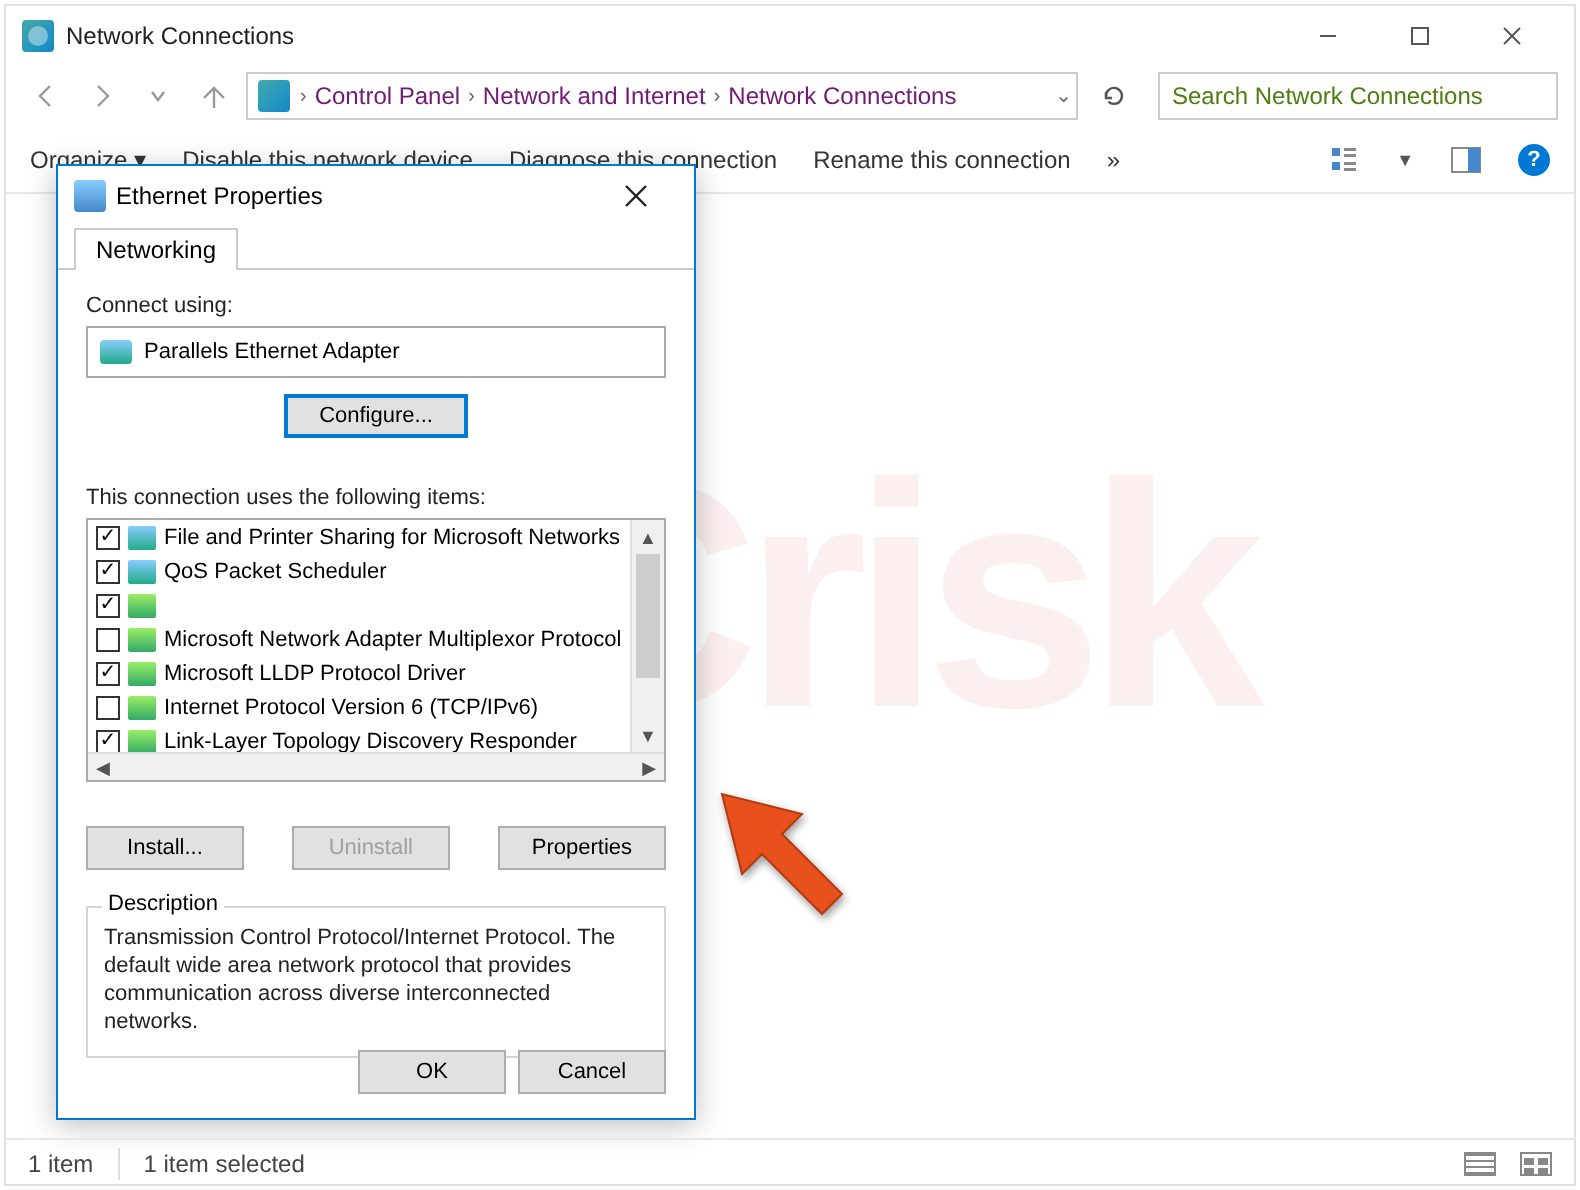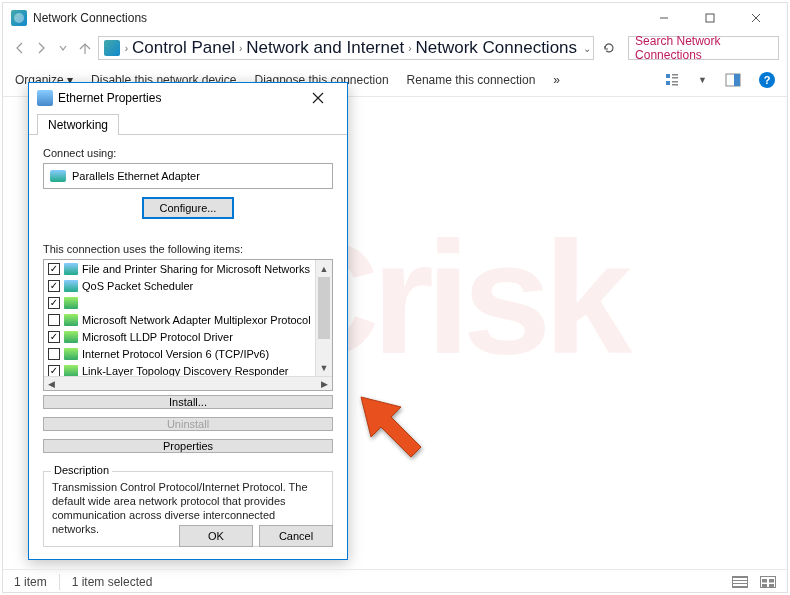--- a/index.html
+++ b/index.html
@@ -15,24 +15,24 @@
 .titlebar .wbtn { width: 46px; height: 28px; display: flex; align-items: center; justify-content: center; color: #666; font-size: 13px; }
 .titlebar .wbtn svg { stroke: #555; stroke-width: 1; fill: none; }
 
 
 .addr { height: 30px; display: flex; align-items: center; padding: 0 8px; gap: 4px; }
 .navbtn { width: 24px; height: 24px; display: flex; align-items: center; justify-content: center; color: #999; }
 .navbtn svg { stroke: #999; stroke-width: 1.2; fill: none; }
 .crumb-wrap { flex: 1; height: 24px; border: 1px solid #ccc; display: flex; align-items: center; padding: 0 2px; gap: 2px; }
 .crumb-wrap .cicon { width: 16px; height: 16px; margin: 0 3px; background: linear-gradient(135deg,#4aa,#18c); border-radius: 2px; }
 .crumb-sep { color: #666; font-size: 10px; }
-.crumb { font-size: 17px; color: #0f172a; padding: 0 2px; white-space: nowrap; }
+.crumb { font-size: 12px; color: #701a75; padding: 0 2px; white-space: nowrap; }
 .refresh { width: 24px; height: 24px; display: flex; align-items: center; justify-content: center; margin-left: 2px; }
 .search { width: 200px; height: 24px; border: 1px solid #ccc; margin-left: 6px; display: flex; align-items: center; padding: 0 6px; }
-.search span { color: #be185d; font-size: 12px; }
+.search span { color: #4d7c0f; font-size: 12px; }
 
 
 .toolbar { height: 34px; border-bottom: 1px solid #e8e8e8; display: flex; align-items: center; padding: 0 12px; gap: 18px; font-size: 12px; color: #333; }
 .toolbar .tool { white-space: nowrap; }
 .toolbar .spacer { flex: 1; }
 .toolbar .toolicon { width: 16px; height: 16px; }
 .toolbar .help { width: 16px; height: 16px; border-radius: 50%; background: #0078d4; color: #fff; display: flex; align-items: center; justify-content: center; font-size: 11px; font-weight: bold; }
 
 
 .statusbar { position: absolute; left: 2px; right: 2px; bottom: 2px; height: 24px; border-top: 1px solid #e8e8e8; display: flex; align-items: center; padding: 0 12px; gap: 12px; font-size: 12px; color: #444; }
@@ -68,21 +68,21 @@
 .item .cb { width: 12px; height: 12px; border: 1px solid #333; display: inline-flex; align-items: center; justify-content: center; font-size: 10px; line-height: 1; }
 .item .nicon { width: 14px; height: 12px; background: linear-gradient(#9e6,#3a6); border-radius: 1px; }
 .item .nicon.alt { background: linear-gradient(#8cf,#2a8); }
 .item .txt { white-space: nowrap; }
 .item.sel .txt { background: #0078d4; color: #fff; padding: 0 2px; }
 .vscroll { position: absolute; right: 0; top: 0; bottom: 14px; width: 17px; background: #f0f0f0; border-left: 1px solid #ddd; }
 .vscroll .arr { height: 17px; display: flex; align-items: center; justify-content: center; font-size: 9px; color: #555; }
 .vscroll .thumb { position: absolute; top: 17px; left: 2px; right: 2px; height: 62px; background: #cdcdcd; }
 .hscroll { height: 14px; background: #f0f0f0; border-top: 1px solid #ddd; display: flex; justify-content: space-between; align-items: center; font-size: 9px; color: #555; padding: 0 4px; }
 
-.btnrow { display: flex; gap: 8px; margin-top: 4px; flex-direction: column; }
+.btnrow { display: flex; gap: 24px; margin-top: 22px; }
 .btnrow .btn { flex: 1; }
 
 .desc { margin-top: 18px; border: 1px solid #d4d4d4; padding: 8px 8px 10px; position: relative; }
 .desc .dlbl { position: absolute; top: -8px; left: 7px; background: #fff; padding: 0 3px; font-size: 11px; }
 .desc .dtxt { font-size: 11px; line-height: 14px; color: #222; }
 
 .dlg-btns { position: absolute; right: 14px; bottom: 12px; display: flex; gap: 6px; }
 .dlg-btns .btn { width: 74px; }
 
 

